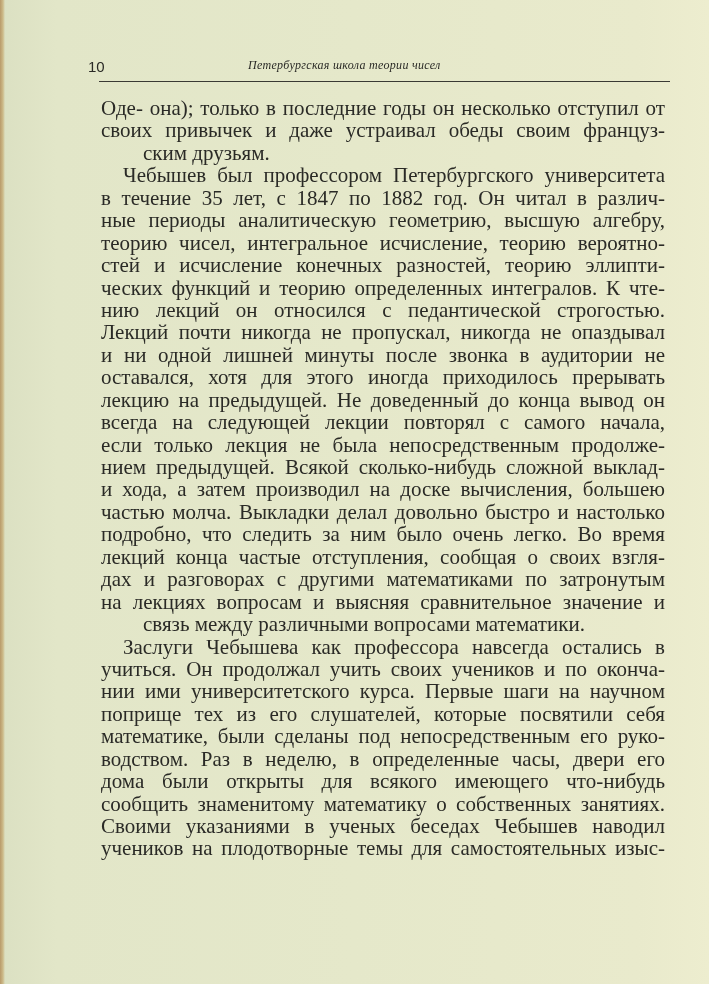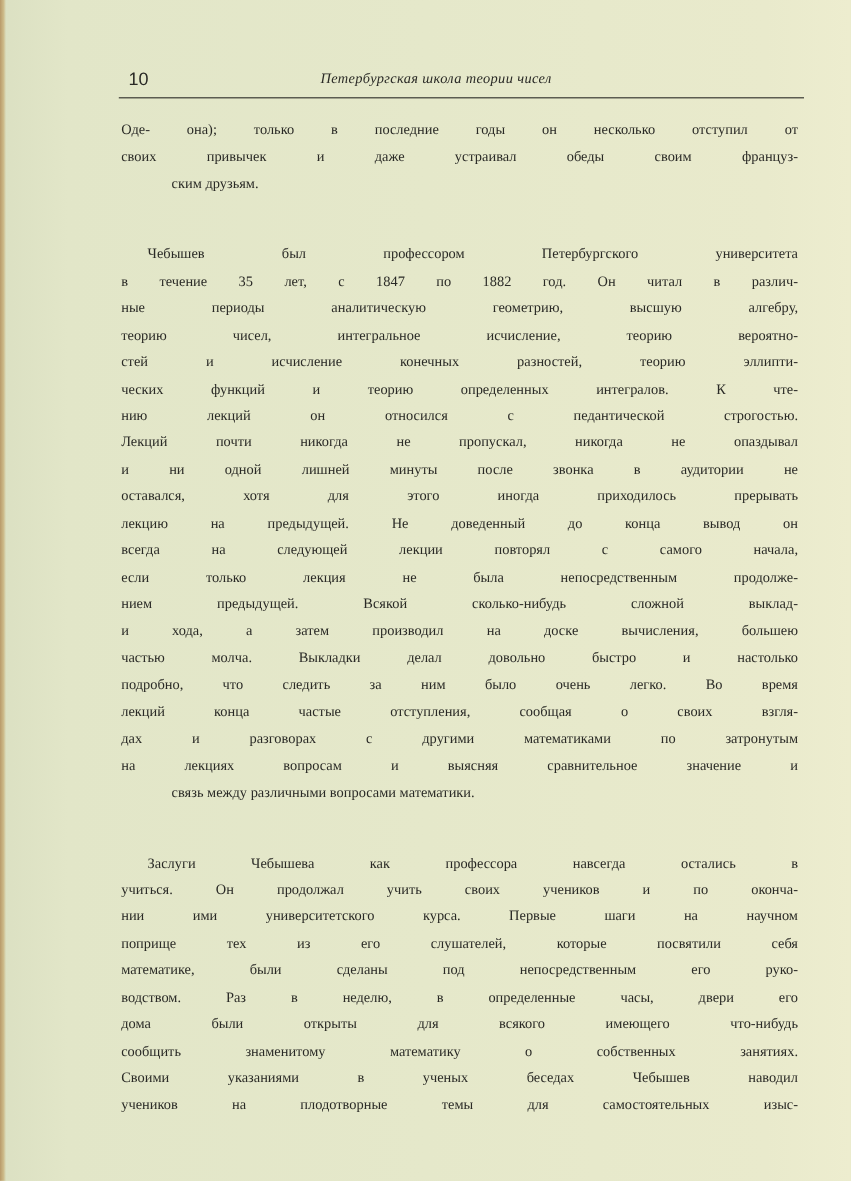--- a/index.html
+++ b/index.html
@@ -12,45 +12,45 @@
   }
   .page {
     position: absolute; left: 0; top: 0; width: 709px; height: 984px;
     background: linear-gradient(90deg, #dbe0c2 0%, #e2e6c8 8%, #e5e8ca 50%, #e9eacc 90%, #ededcf 100%);
   }
   .left-edge {
     position: absolute; left: 0; top: 0; width: 5px; height: 984px;
     background: linear-gradient(90deg, #b89a6a 0%, #cdbb8a 60%, #dbe0c2 100%);
   }
   .running-head {
-    position: absolute; left: 107px; top: 58px; width: 570px; height: 24px;
+    position: absolute; left: 88px; top: 58px; width: 570px; height: 24px;
   }
   .page-number {
     position: absolute; left: 0; top: 0;
     font-family: "Liberation Sans", sans-serif;
     font-size: 15px; color: #2a2a26;
   }
   .head-title {
     position: absolute; left: 160px; top: 0;
     font-style: italic; font-size: 12px; letter-spacing: 0.3px; color: #2a2a26;
   }
   .head-rule {
     position: absolute; left: 99px; top: 81px; width: 571px; height: 0;
     border-top: 1.6px solid #3a3a34;
   }
   .body-text {
     position: absolute; left: 101px; top: 97px; width: 564px;
-    font-size: 12px; line-height: 22.45px;
+    font-size: 21px; line-height: 22.45px;
   }
   .line {
     display: block; height: 22.45px; white-space: nowrap;
     text-align: justify; text-align-last: justify;
   }
   .line.last { text-align-last: left; margin-left: 42px; }
-  .line.indent { padding-left: 22px; margin-top: 36px; }
+  .line.indent { padding-left: 22px; }
 </style>
 </head>
 <body>
 
 <div class="page">
   <div class="left-edge"></div>
 
   <div class="running-head">
     <span class="page-number">10</span>
     <span class="head-title">Петербургская школа теории чисел</span>

